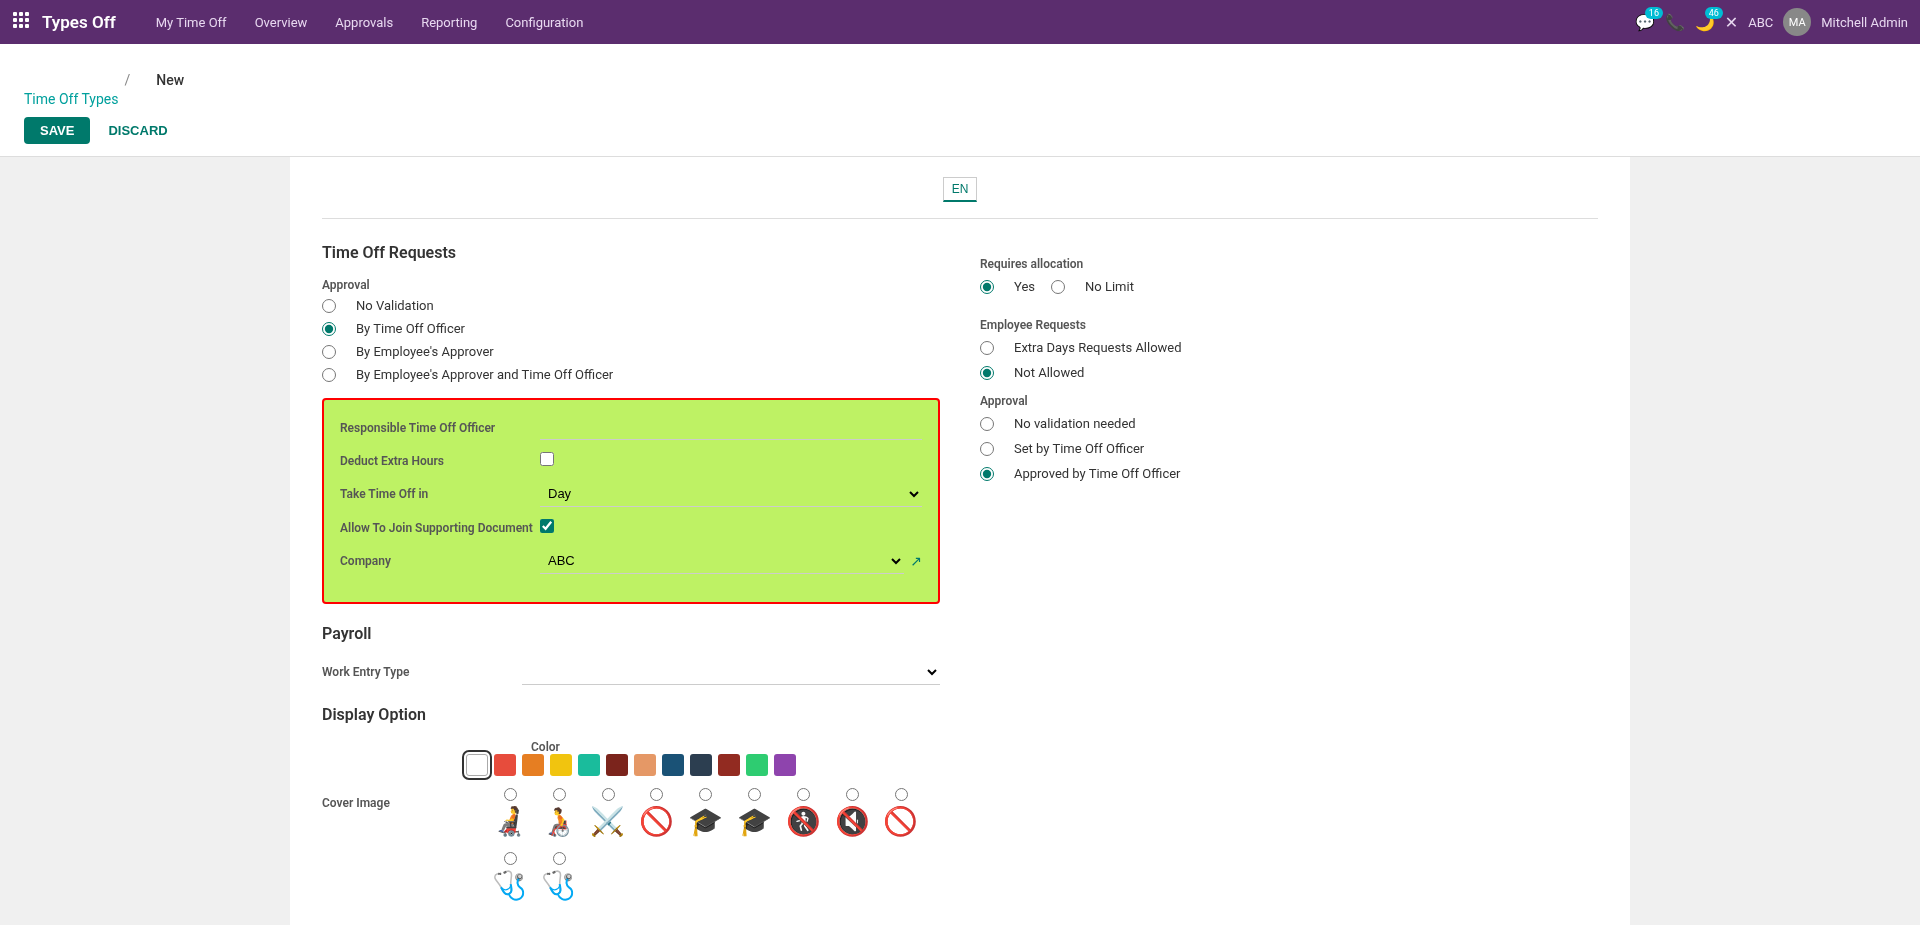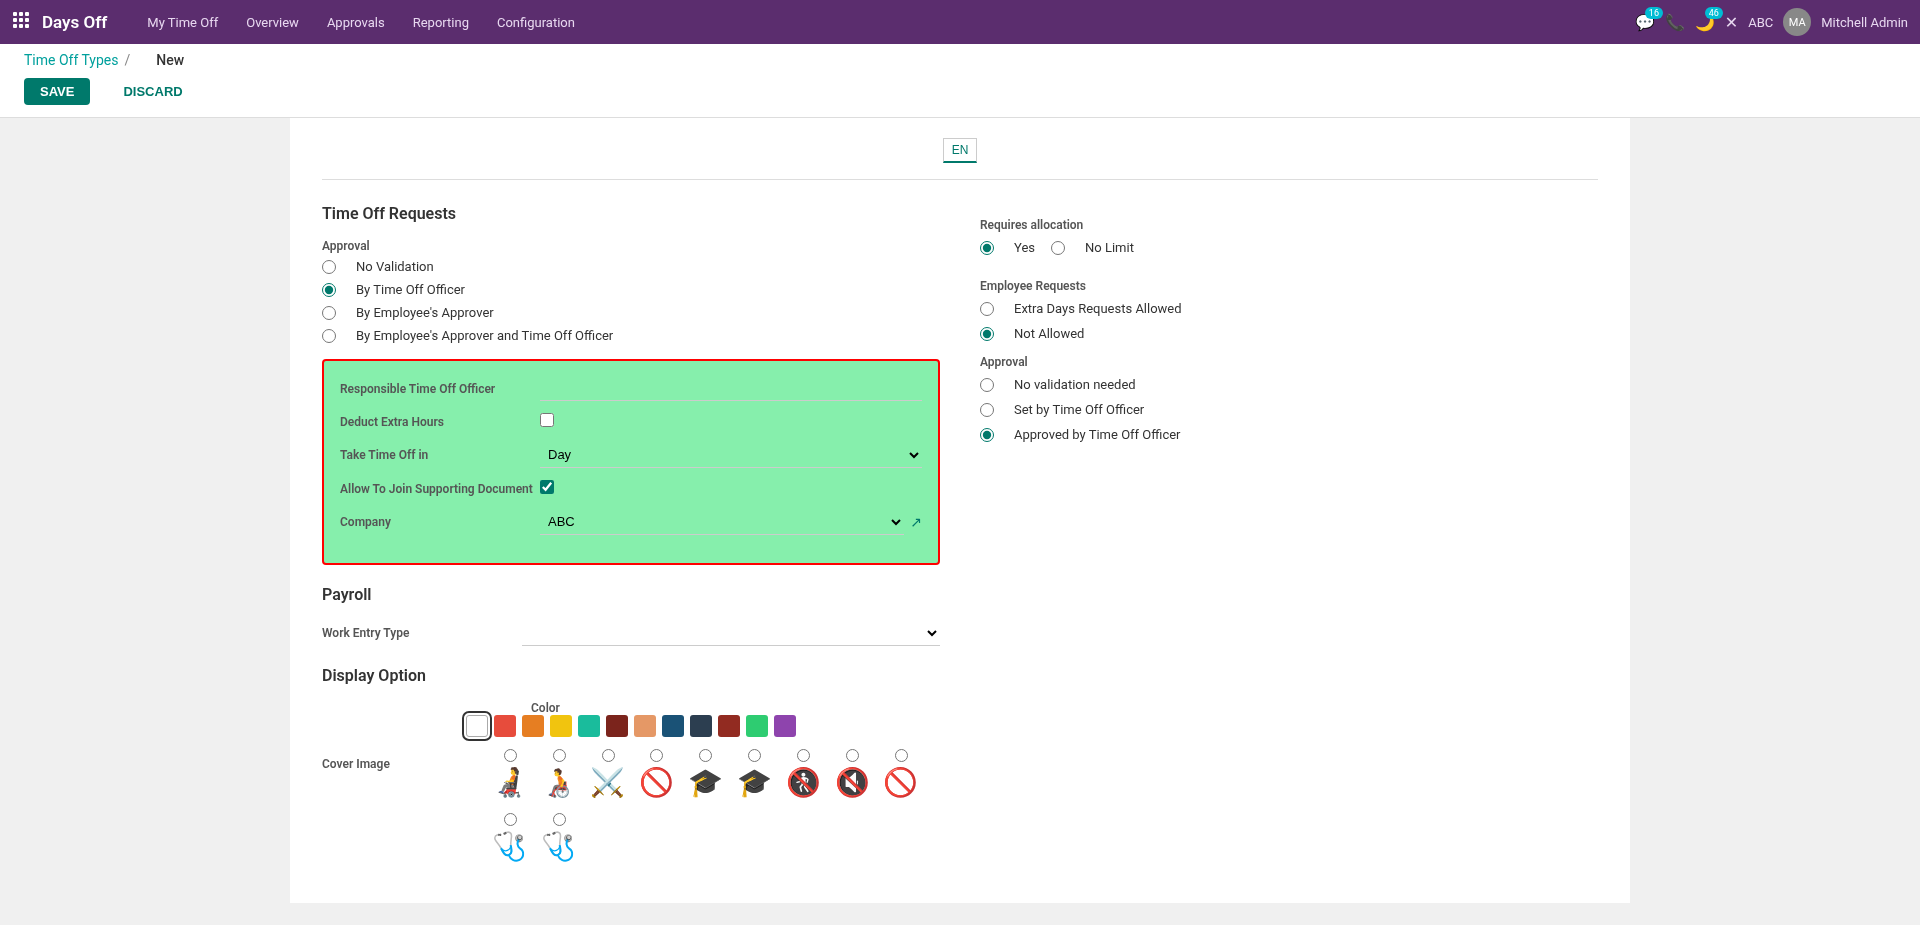--- a/index.html
+++ b/index.html
@@ -30,24 +30,24 @@
     
     .secondary-header {
       background: #fff;
       border-bottom: 1px solid #ddd;
       padding: 8px 24px;
       display: flex;
       flex-direction: column;
       gap: 6px;
     }
     .breadcrumb { font-size: 14px; color: #888; display: flex; align-items: center; gap: 6px; }
-    .breadcrumb .crumb-link { color: #00a09d; cursor: pointer; }
+    .breadcrumb .crumb-link { color: #00a09d; cursor: pointer; margin-top: 39px; }
     .breadcrumb .crumb-sep { color: #888; }
     .breadcrumb .crumb-current { color: #333; font-weight: 500; margin-left: 20px; }
-    .action-bar { display: flex; gap: 23px; align-items: center; padding: 4px 0; }
+    .action-bar { display: flex; gap: 8px; align-items: center; padding: 4px 0; }
     .btn-save { background: #00796b; color: #fff; border: none; border-radius: 4px; padding: 6px 16px; font-size: 13px; font-weight: 600; cursor: pointer; }
     .btn-discard { background: transparent; color: #00796b; border: none; font-size: 13px; font-weight: 600; cursor: pointer; padding: 6px 10px; }
 
     
     .lang-tab {
       display: flex;
       justify-content: center;
       margin-bottom: 16px;
     }
     .lang-tab .lang-btn {
@@ -74,21 +74,21 @@
     
     .radio-option { display: flex; align-items: center; gap: 20px; margin-bottom: 8px; font-size: 13px; }
     .radio-option input[type="radio"] { accent-color: #00796b; width: 14px; height: 14px; }
 
     
     .highlighted-box {
       border: 2px solid red;
       border-radius: 4px;
       padding: 16px;
       margin-top: 16px;
-      background: #86efac;
+      background: #bef264;
     }
     .form-row { display: flex; align-items: center; margin-bottom: 12px; }
     .form-row .row-label { width: 200px; font-size: 12px; font-weight: 600; color: #555; }
     .form-row .row-control { flex: 1; }
     .form-row select, .form-row input[type="text"] {
       width: 100%;
       border: none;
       border-bottom: 1px solid #ccc;
       padding: 4px 4px;
       font-size: 13px;
@@ -145,21 +145,21 @@
         <rect x="7" y="1" width="4" height="4" rx="1"></rect>
         <rect x="13" y="1" width="4" height="4" rx="1"></rect>
         <rect x="1" y="7" width="4" height="4" rx="1"></rect>
         <rect x="7" y="7" width="4" height="4" rx="1"></rect>
         <rect x="13" y="7" width="4" height="4" rx="1"></rect>
         <rect x="1" y="13" width="4" height="4" rx="1"></rect>
         <rect x="7" y="13" width="4" height="4" rx="1"></rect>
         <rect x="13" y="13" width="4" height="4" rx="1"></rect>
       </svg>
     </span>
-    <span class="app-title">Days Off</span>
+    <span class="app-title">Types Off</span>
     <div class="nav-links">
       <span class="nav-link">My Time Off</span>
       <span class="nav-link">Overview</span>
       <span class="nav-link">Approvals</span>
       <span class="nav-link">Reporting</span>
       <span class="nav-link">Configuration</span>
     </div>
     <div class="nav-right">
       <span class="icon-btn">
         💬<span class="badge green">16</span>

